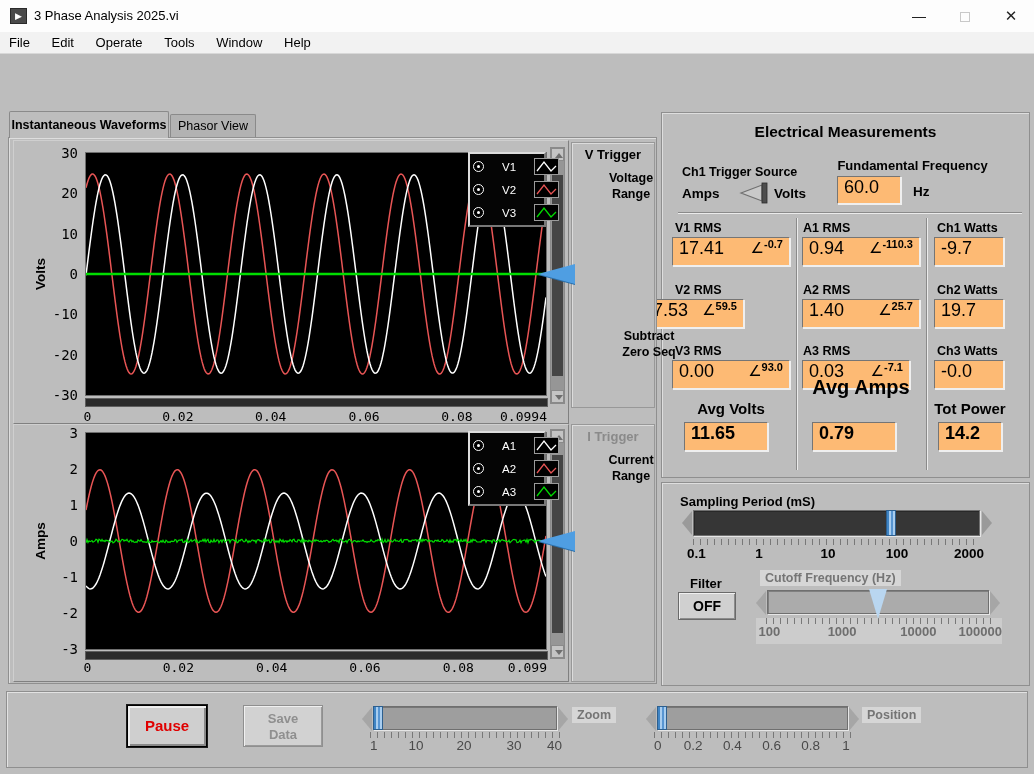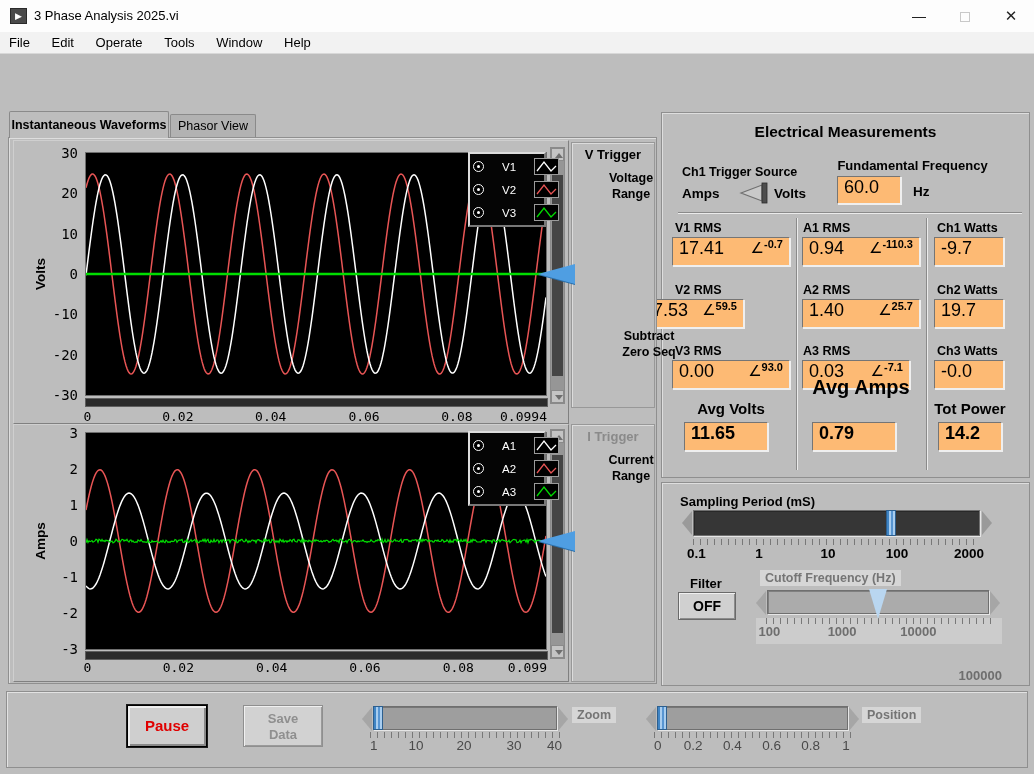--- a/index.html
+++ b/index.html
@@ -429,21 +429,21 @@
   <div class="harrow harrow-l pale" style="left:756px;top:591px"></div>
   <div class="htrack htrack-disabled" style="left:767px;top:590px;width:222px;height:24px">
     <div class="tri-handle" style="left: calc(48% - 5px);"></div>
   </div>
   <div class="harrow harrow-r pale" style="left:990px;top:591px"></div>
   <div class="hscale scale-grey" style="left:756px;top:618px;width:246px;height:26px">
     <div class="tickstrip" style="left:10px;top:0;width:226px"></div>
   <span class="tick-label" style="left: 1%; transform: none;">100</span>
       <span class="tick-label" style="left: 35%; transform: translateX(-50%);">1000</span>
       <span class="tick-label" style="left: 66%; transform: translateX(-50%);">10000</span>
-      <span class="tick-label" style="left: 100%; transform: translateX(-100%); margin-top: 44px;">100000</span>
+      <span class="tick-label" style="left: 100%; transform: translateX(-100%);">100000</span>
     </div>
 
   <div class="footer-box"></div>
   <div class="pause-btn">Pause</div>
   <div class="save-btn">
     <div>Save</div>
     <div>Data</div>
   </div>
 
   <div class="harrow harrow-l pale" style="left:362px;top:707px"></div>

